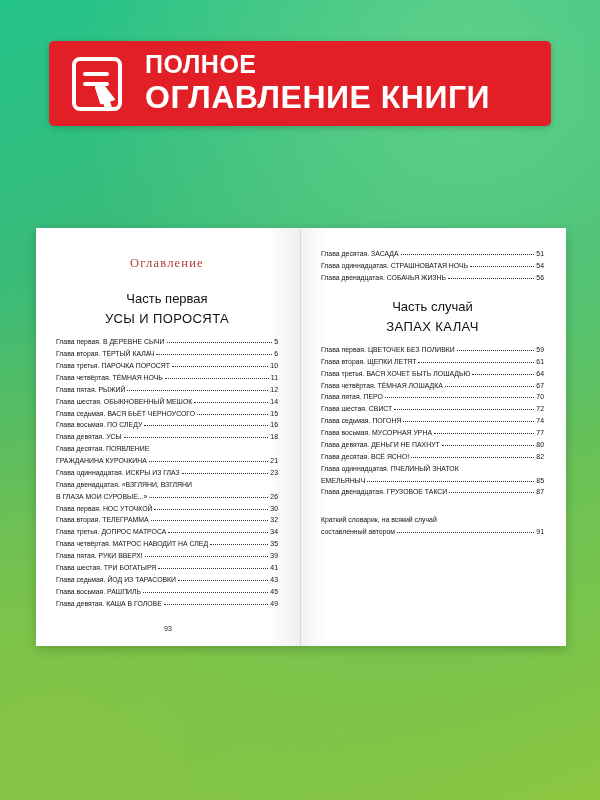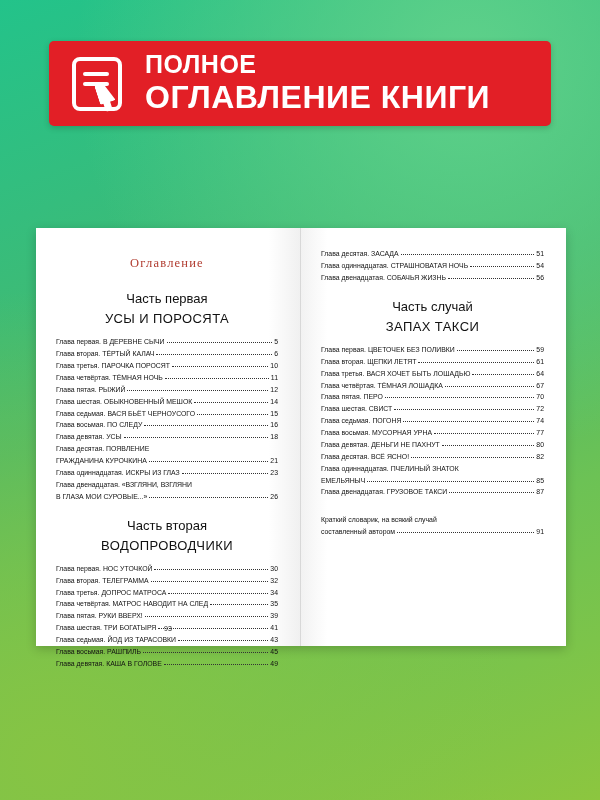--- a/index.html
+++ b/index.html
@@ -243,24 +243,20 @@
               <span class="t">Глава двенадцатая. «ВЗГЛЯНИ, ВЗГЛЯНИ</span>
               <span class="dots"></span>
               <span class="p"></span>
             </li>
             <li class="toc-item">
               <span class="t">В ГЛАЗА МОИ СУРОВЫЕ...»</span>
               <span class="dots"></span>
               <span class="p">26</span>
             </li>
           </ul>
-          <div class="part-head">
-            <span class="pn">Часть вторая</span>
-            <span class="pt">ВОДОПРОВОДЧИКИ</span>
-          </div>
           <ul class="toc-list">
             <li class="toc-item">
               <span class="t">Глава первая. НОС УТОЧКОЙ</span>
               <span class="dots"></span>
               <span class="p">30</span>
             </li>
             <li class="toc-item">
               <span class="t">Глава вторая. ТЕЛЕГРАММА</span>
               <span class="dots"></span>
               <span class="p">32</span>
@@ -319,21 +315,21 @@
               <span class="p">54</span>
             </li>
             <li class="toc-item">
               <span class="t">Глава двенадцатая. СОБАЧЬЯ ЖИЗНЬ</span>
               <span class="dots"></span>
               <span class="p">56</span>
             </li>
           </ul>
           <div class="part-head">
             <span class="pn">Часть случай</span>
-            <span class="pt">ЗАПАХ ТАКСИ</span>
+            <span class="pt">ЗАПАХ КАЛАЧ</span>
           </div>
           <ul class="toc-list">
             <li class="toc-item">
               <span class="t">Глава первая. ЦВЕТОЧЕК БЕЗ ПОЛИВКИ</span>
               <span class="dots"></span>
               <span class="p">59</span>
             </li>
             <li class="toc-item">
               <span class="t">Глава вторая. ЩЕПКИ ЛЕТЯТ</span>
               <span class="dots"></span>

